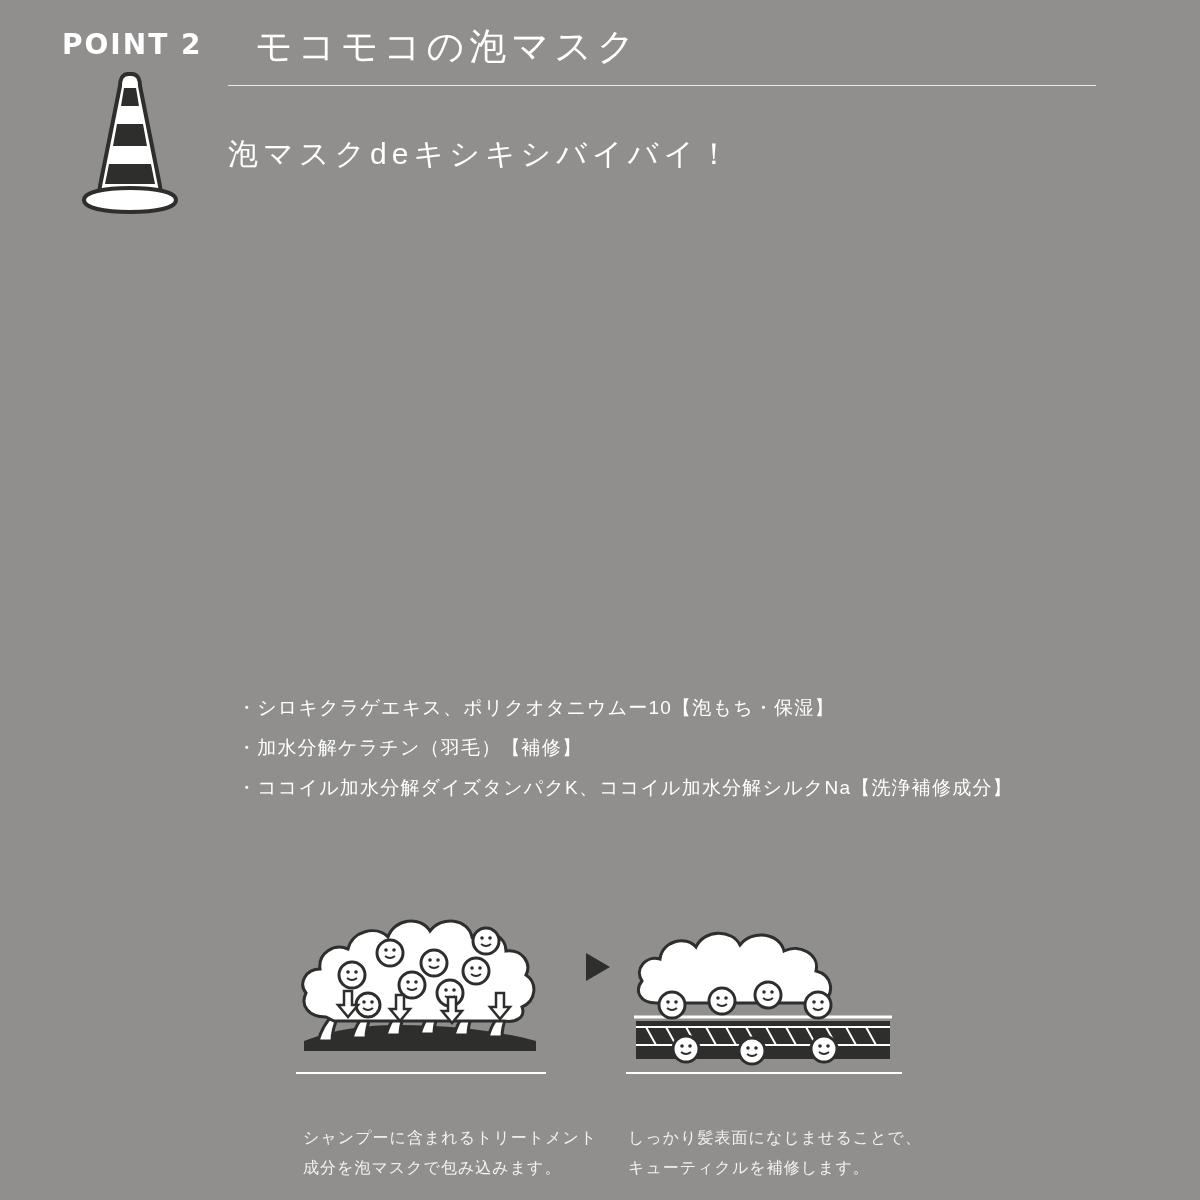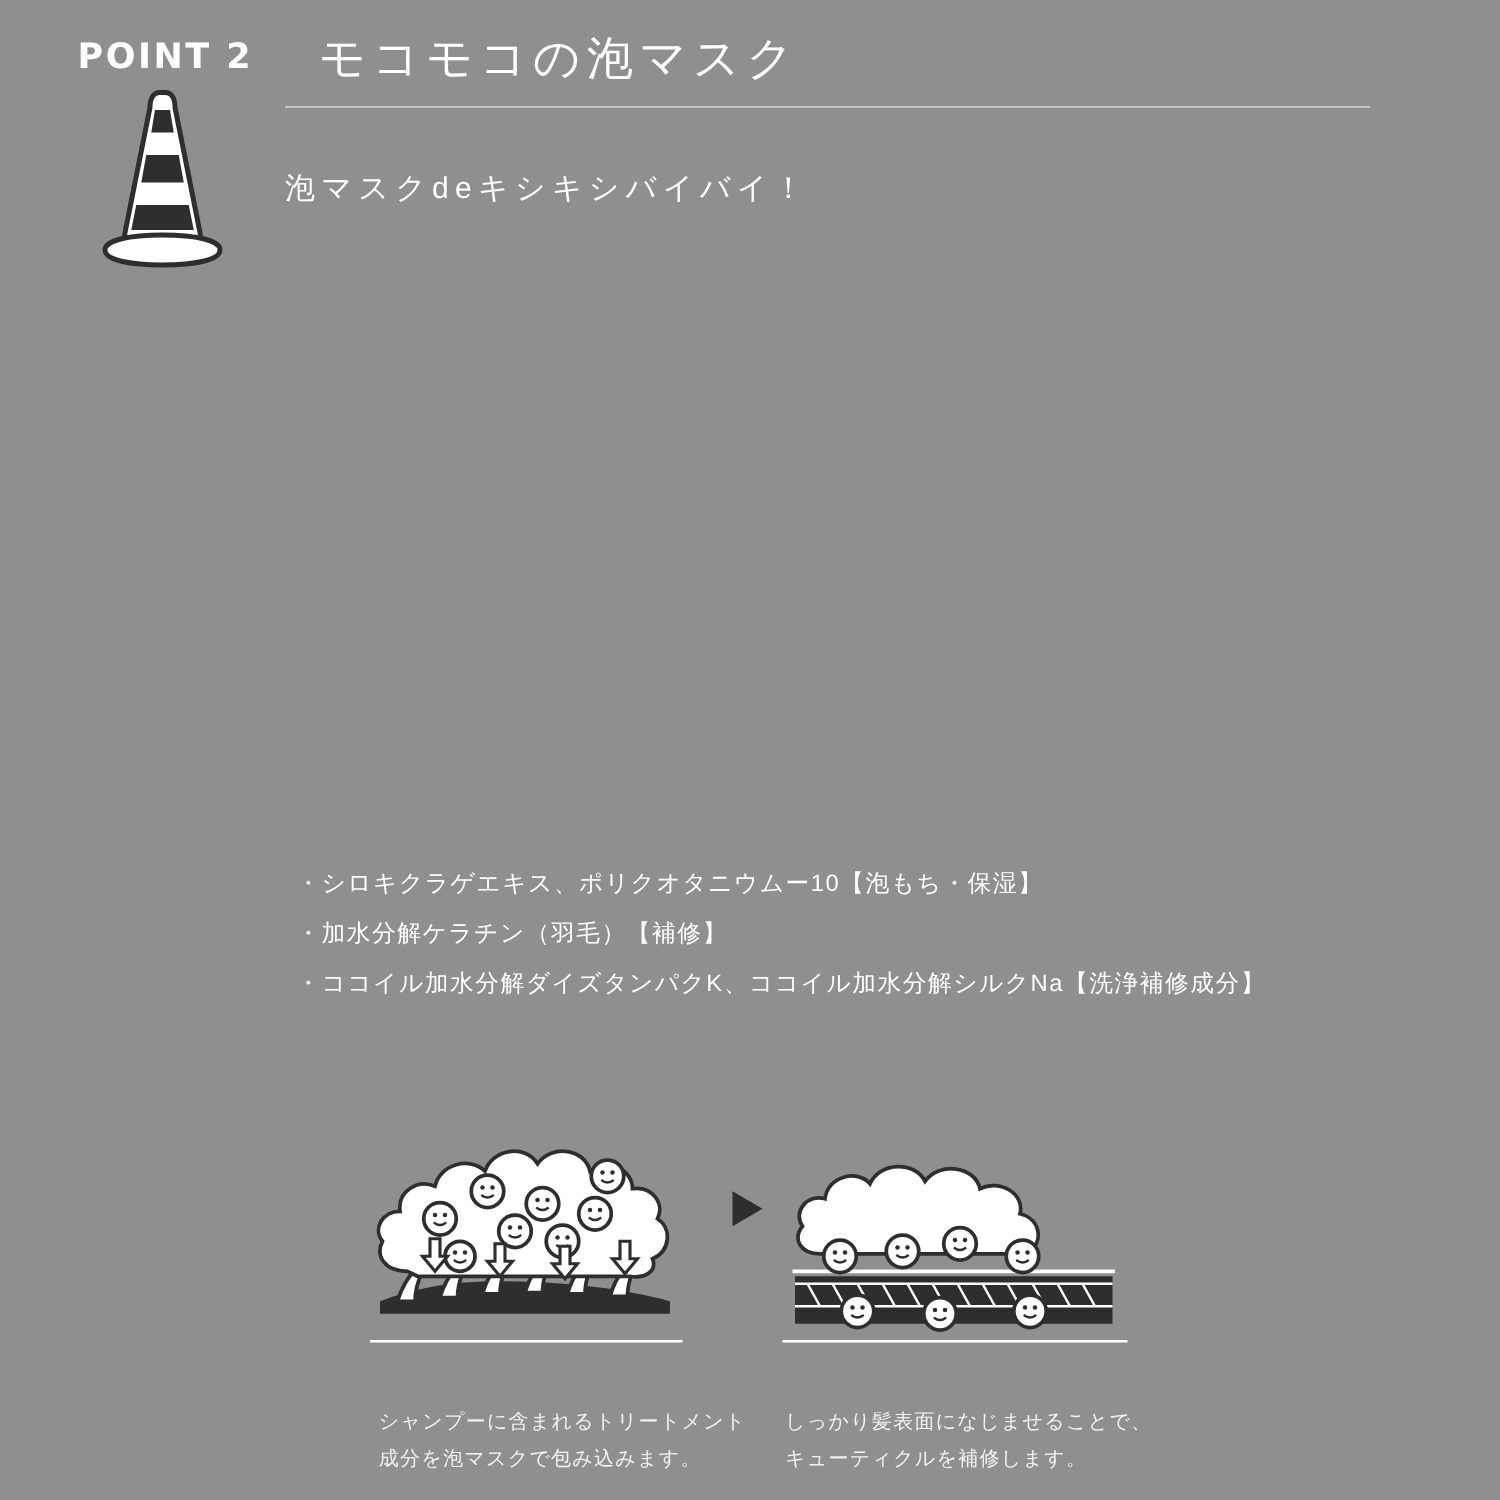--- a/index.html
+++ b/index.html
@@ -58,21 +58,21 @@
     top: 85px;
     width: 868px;
     height: 1px;
     background: #e8e8e8;
   }
 
   .subhead {
     position: absolute;
     left: 228px;
     top: 134px;
-    font-size: 24px;
+    font-size: 30px;
     letter-spacing: 5px;
     color: #ffffff;
   }
 
   
   .body-copy {
     position: absolute;
     left: 222px;
     top: 300px;
     font-size: 24px;

